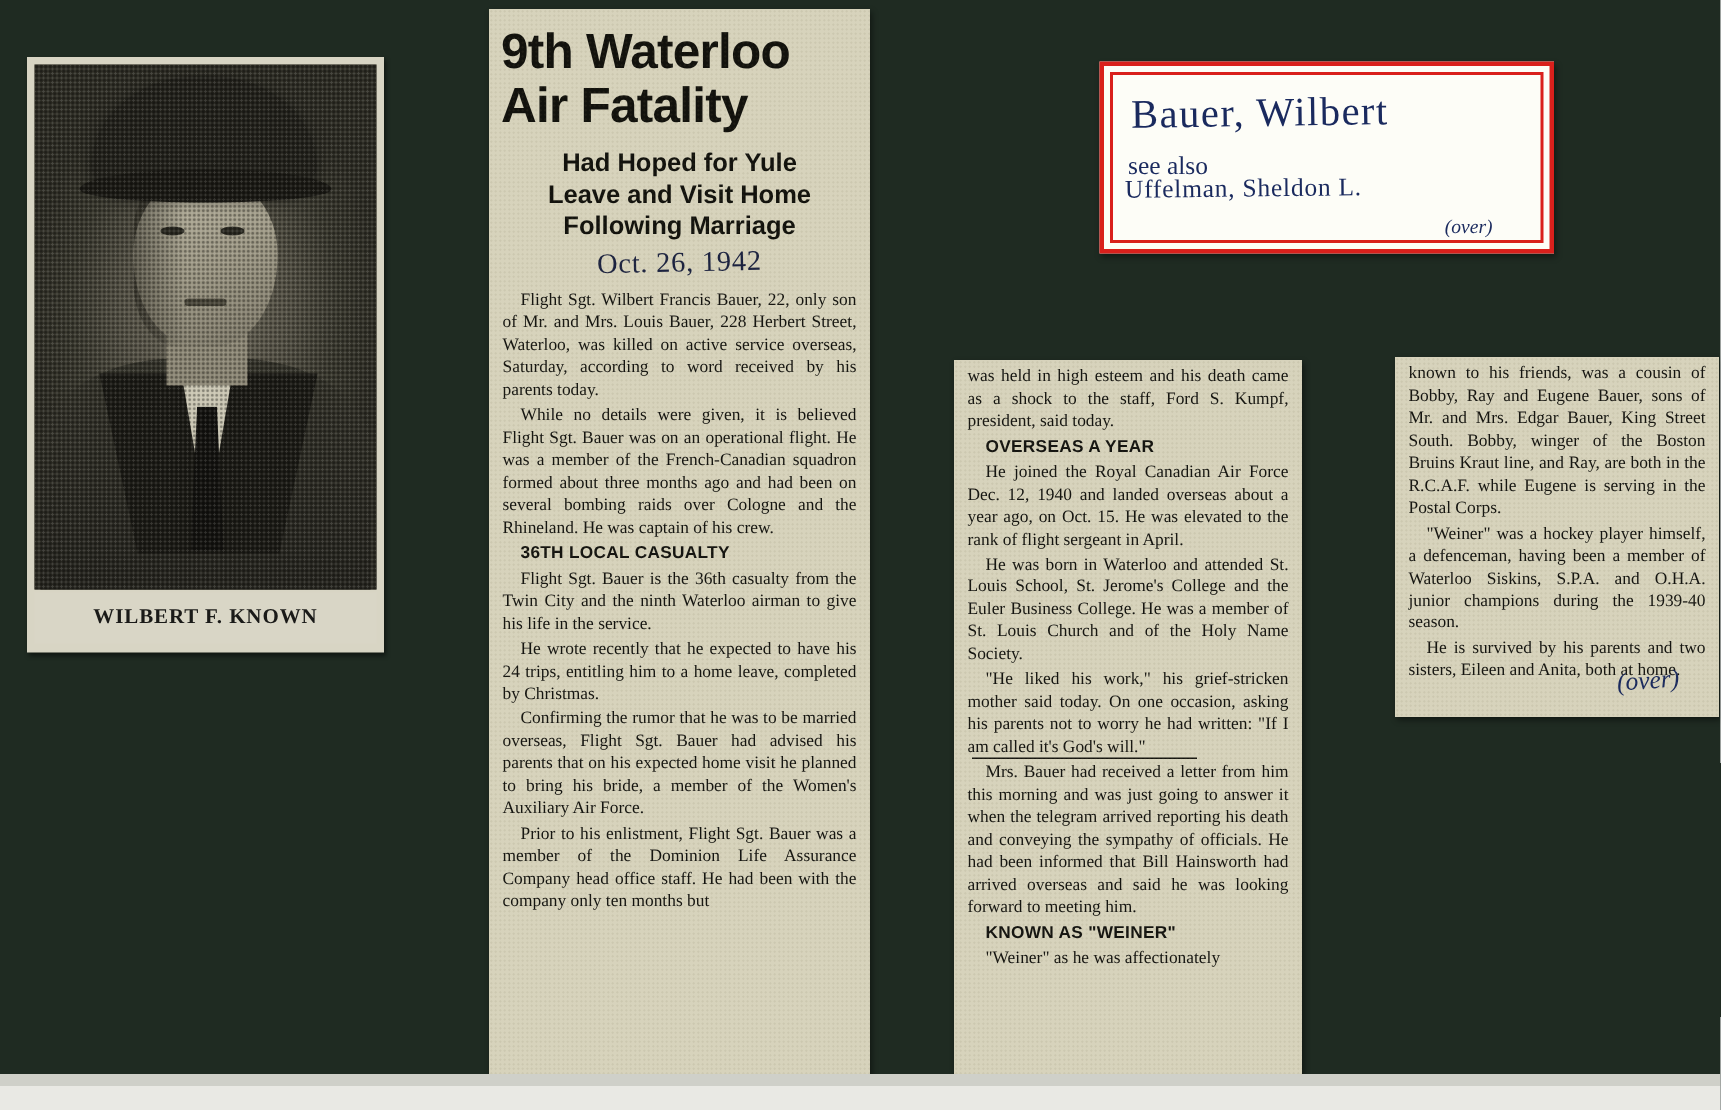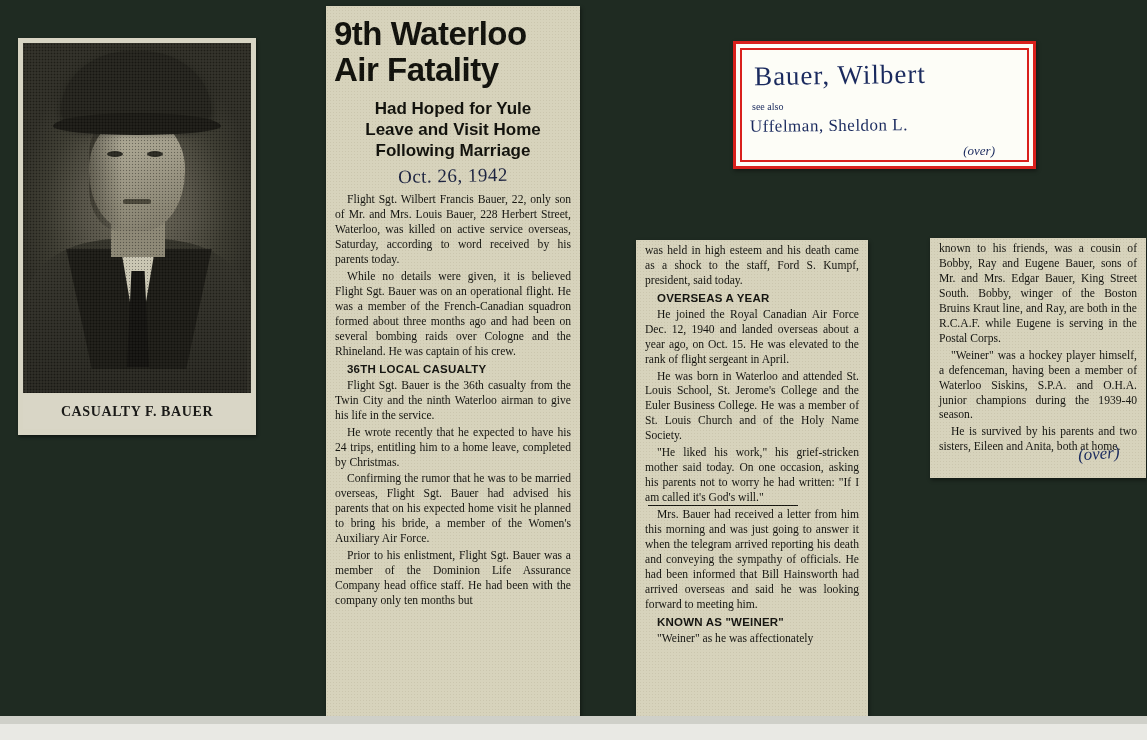--- a/index.html
+++ b/index.html
@@ -293,21 +293,21 @@
     font-size: 27px;
     color: #1a2a5e;
     letter-spacing: 1px;
     transform: rotate(-0.8deg);
   }
   .card-seealso {
     position: absolute;
     left: 16px;
     top: 57px;
     font-family: "Liberation Serif", serif;
-    font-size: 10px;
+    font-size: 17px;
     color: #1a2a5e;
   }
   .card-ref {
     position: absolute;
     left: 14px;
     top: 72px;
     font-family: "Liberation Serif", serif;
     font-size: 17px;
     color: #1a2a5e;
     letter-spacing: 0.5px;
@@ -355,21 +355,21 @@
       <div class="ph-tie"></div>
       <div class="ph-neck"></div>
       <div class="ph-face"></div>
       <div class="ph-shadow-l"></div>
       <div class="ph-eye l"></div>
       <div class="ph-eye r"></div>
       <div class="ph-mouth"></div>
       <div class="ph-cap"></div>
       <div class="ph-cap-brim"></div>
     </div>
-    <div class="photo-caption">CASUALTY F. BAUER</div>
+    <div class="photo-caption">WILBERT F. KNOWN</div>
   </div>
 
   <div class="clip" id="col-main">
     <div class="headline">
       <div>9th Waterloo</div>
       <div>Air Fatality</div>
     </div>
     <div class="subhead">
       <div>Had Hoped for Yule</div>
       <div>Leave and Visit Home</div>

